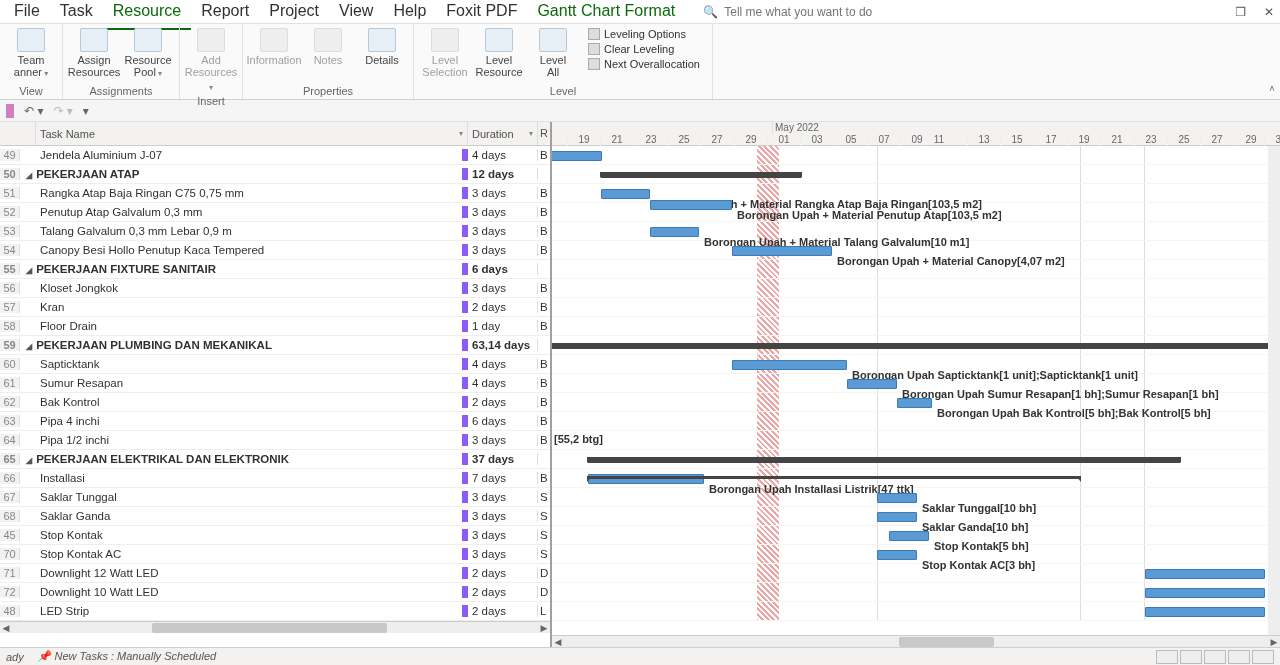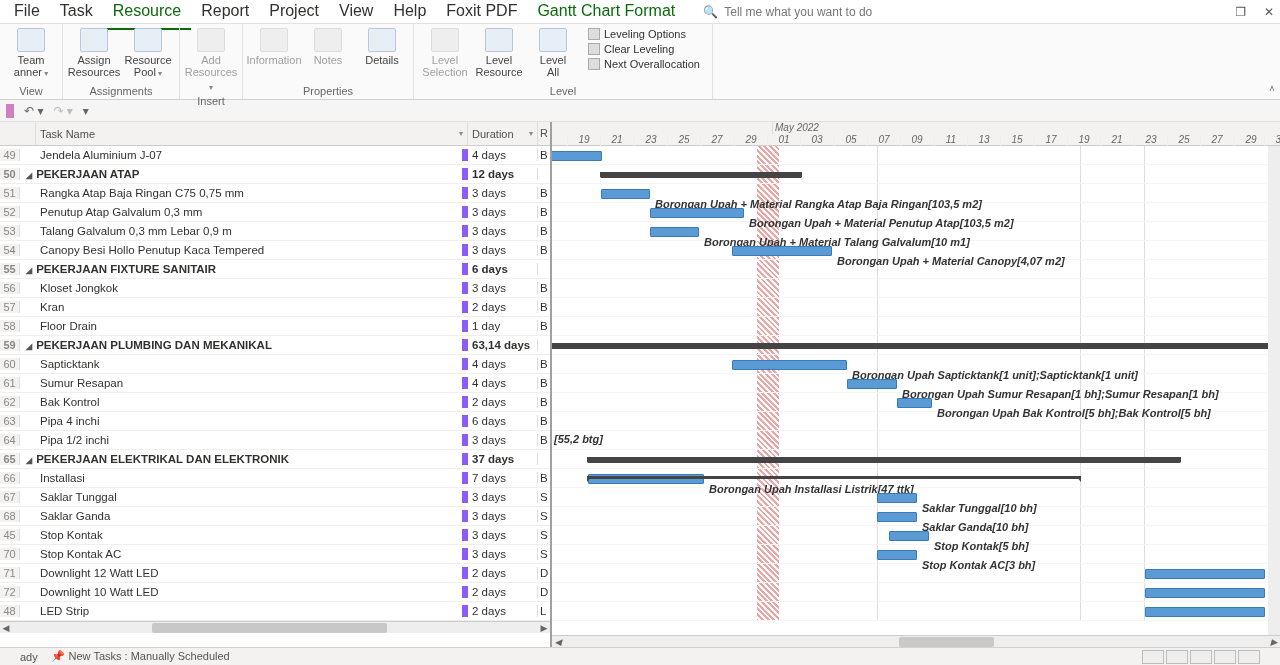--- a/index.html
+++ b/index.html
@@ -47,21 +47,21 @@
 .grow { display: flex; height: 19px; border-bottom: 1px solid #eee; align-items: center; font-size: 11.5px; }
 .grow.section { font-weight: 600; }
 .gc-num { width: 20px; text-align: center; color: #888; border-right: 1px solid #ddd; font-size: 11px; background:#f3f2f1;}
 .gc-task { flex: 1; padding-left: 20px; border-right: 6px solid #8b5cf6; white-space: nowrap; overflow: hidden; }
 .grow.section .gc-task { padding-left: 6px; }
 .grow.section .gc-task::before { content: "◢"; font-size: 8px; margin-right: 4px; color: #555; }
 .gc-dur { width: 70px; padding-left: 4px; border-right: 1px solid #ddd; }
 .gc-r { width: 12px; padding-left: 2px; overflow: hidden; }
 
 
-.gantt-wrap { flex: 1; position: relative; overflow: hidden; font-style: italic; }
+.gantt-wrap { flex: 1; position: relative; overflow: hidden; }
 .gantt-timescale { height: 24px; border-bottom: 1px solid #ccc; background: #f3f2f1; position: relative; }
 .ts-month { position: absolute; top: 0; height: 12px; font-size: 10px; color: #666; padding-left: 2px; border-left: 1px solid #ddd; }
 .ts-day { position: absolute; top: 12px; width: 33px; height: 12px; font-size: 10px; color: #666; text-align: center; border-left: 1px solid #eee; }
 .gantt-body { position: relative; }
 .gantt-row { height: 19px; position: relative; border-bottom: 1px solid #f5f5f5; }
 .bar { position: absolute; height: 10px; top: 5px; background: #5b9bd5; border: 1px solid #3a7ab5; border-radius: 1px; }
 .bar-summary { position: absolute; height: 6px; top: 6px; background: #444; }
 .bar-summary::before, .bar-summary::after { content:""; position:absolute; top:0; width:0; height:0; border-top: 6px solid #444; }
 .bar-summary::before { left:-1px; border-right: 5px solid transparent; border-left: 0; }
 .bar-summary::after { right:-1px; border-left: 5px solid transparent; border-right: 0; }
@@ -70,21 +70,21 @@
 .vline { position: absolute; top:0; bottom:0; width:1px; background: #ddd; }
 
 
 .hscroll { height: 12px; background: #eee; border-top:1px solid #ccc; display:flex; align-items:center; position:relative;}
 .hscroll .arrow { width:12px; text-align:center; color:#666; font-size:9px; cursor:pointer;}
 .hscroll .track { flex:1; position:relative; height:10px;}
 .hscroll .thumb { position:absolute; height:10px; background:#c8c8c8; border-radius:2px; cursor:pointer;}
 .vscroll { position:absolute; right:0; top:146px; bottom:30px; width:12px; background:#eee; }
 
 
-.statusbar { height: 18px; background: #f3f2f1; border-top: 1px solid #d0d0d0; display: flex; align-items: center; font-size: 11px; color: #555; padding: 0 20px; gap: 14px; }
+.statusbar { height: 18px; background: #f3f2f1; border-top: 1px solid #d0d0d0; display: flex; align-items: center; font-size: 11px; color: #555; padding: 0 6px; gap: 14px; font-style: italic; }
 .statusbar .views { margin-left: auto; display:flex; gap:2px;}
 .statusbar .vbtn { width:22px; height:14px; border:1px solid #bbb; background:#eee; cursor:pointer;}
 
 .dd-caret::after{content:" ▾"; font-size:8px; color:#888;}
 </style>
 </head>
 <body>
 
 <div class="menubar">
   <div id="menu-items" style="display: flex;">
@@ -379,21 +379,21 @@
         <div class="ts-day" style="left: 48px;">21</div>
         <div class="ts-day" style="left: 82px;">23</div>
         <div class="ts-day" style="left: 115px;">25</div>
         <div class="ts-day" style="left: 148px;">27</div>
         <div class="ts-day" style="left: 182px;">29</div>
         <div class="ts-day" style="left: 215px;">01</div>
         <div class="ts-day" style="left: 248px;">03</div>
         <div class="ts-day" style="left: 282px;">05</div>
         <div class="ts-day" style="left: 315px;">07</div>
         <div class="ts-day" style="left: 348px;">09</div>
-        <div class="ts-day" style="left: 382px;">11</div>
+        <div class="ts-day" style="left: 370px;">11</div>
         <div class="ts-day" style="left: 415px;">13</div>
         <div class="ts-day" style="left: 448px;">15</div>
         <div class="ts-day" style="left: 482px;">17</div>
         <div class="ts-day" style="left: 515px;">19</div>
         <div class="ts-day" style="left: 548px;">21</div>
         <div class="ts-day" style="left: 582px;">23</div>
         <div class="ts-day" style="left: 615px;">25</div>
         <div class="ts-day" style="left: 648px;">27</div>
         <div class="ts-day" style="left: 682px;">29</div>
         <div class="ts-day" style="left: 712px;">31</div>
@@ -426,21 +426,21 @@
         <div class="gantt-row"></div>
         <div class="gantt-row"></div>
         <div class="gantt-row"></div>
         <div class="gantt-row"></div>
         <div class="gantt-row"></div>
         <div class="bar" style="left: -15px; width: 65px; top: 5px;"></div>
         <div class="bar-summary" style="left: 49px; width: 200px; top: 26px;"></div>
         <div class="bar" style="left: 49px; width: 49px; top: 43px;">
           <div class="bar-label">Borongan Upah + Material Rangka Atap Baja Ringan[103,5 m2]</div>
         </div>
-        <div class="bar" style="left: 98px; width: 94px; top: 62px;">
+        <div class="bar" style="left: 98px; width: 82px; top: 54px;">
           <div class="bar-label">Borongan Upah + Material Penutup Atap[103,5 m2]</div>
         </div>
         <div class="bar" style="left: 98px; width: 49px; top: 81px;">
           <div class="bar-label">Borongan Upah + Material Talang Galvalum[10 m1]</div>
         </div>
         <div class="bar" style="left: 180px; width: 100px; top: 100px;">
           <div class="bar-label">Borongan Upah + Material Canopy[4,07 m2]</div>
         </div>
         <div class="bar-summary" style="left: -15px; width: 820px; top: 197px;"></div>
         <div class="bar" style="left: 180px; width: 115px; top: 214px;">

